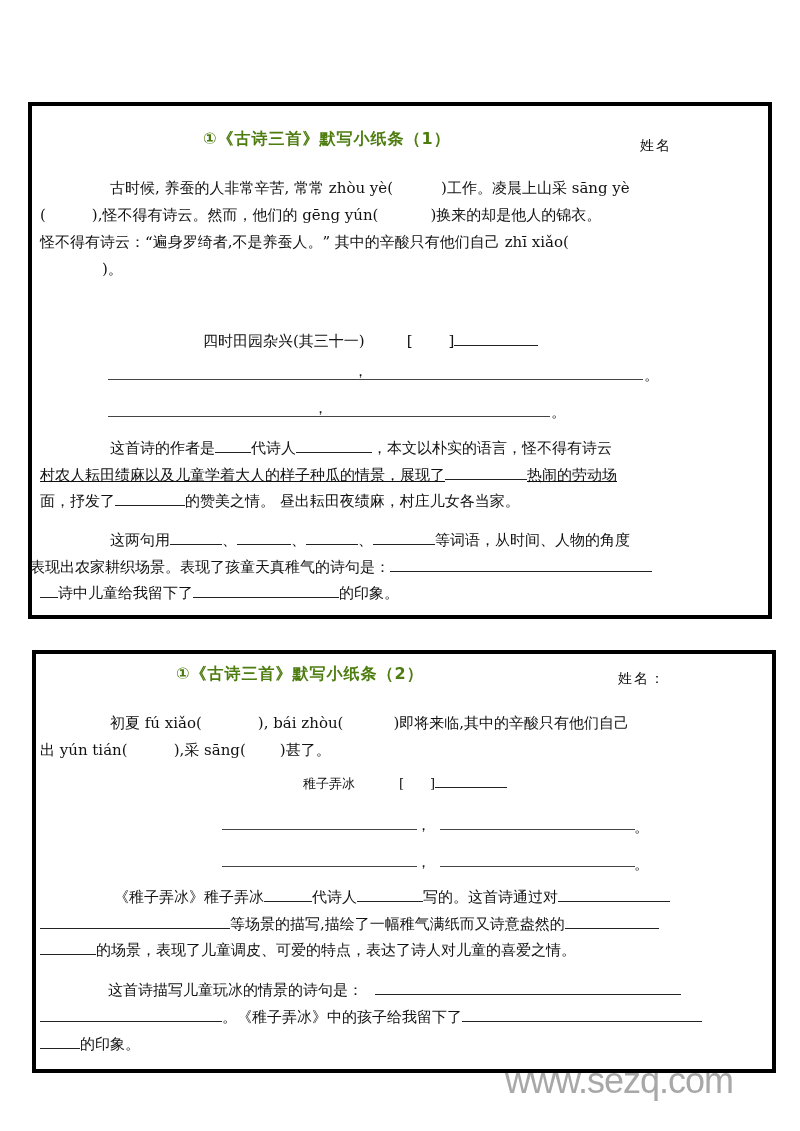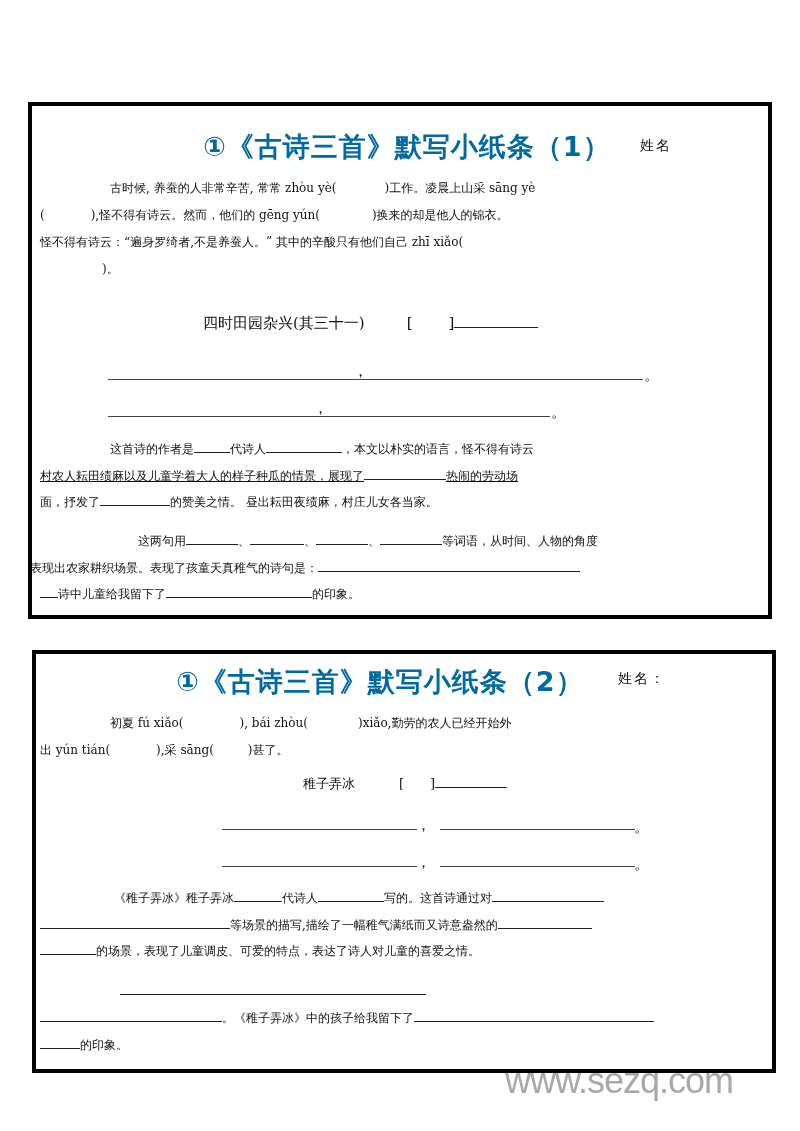--- a/index.html
+++ b/index.html
@@ -2,24 +2,24 @@
 <html><head>
 <meta charset="utf-8">
 <style>
   html, body { margin:0; padding:0; background:#ffffff; }
   body { width:800px; height:1131px; position:relative; overflow:hidden;
          font-family:"DejaVu Serif","Liberation Serif",serif; color:#111; }
   .box { position:absolute; border:4px solid #000; box-sizing:border-box; background:#fff; }
   #box1 { left:28px; top:102px; width:744px; height:517px; }
   #box2 { left:32px; top:650px; width:744px; height:423px; }
   .title { position:absolute; font-family:"DejaVu Sans","Liberation Sans",sans-serif;
-           font-weight:bold; color:#0369a1; font-size:27px; white-space:nowrap; letter-spacing:1px; }
+           font-weight:bold; color:#4d7c0f; font-size:16px; white-space:nowrap; letter-spacing:1px; }
   .name-label { position:absolute; font-family:"DejaVu Sans","Liberation Sans",sans-serif;
                 font-size:14px; color:#111; white-space:nowrap; letter-spacing:2px; }
-  .line { position:absolute; font-size:12px; white-space:nowrap; line-height:20px; }
+  .line { position:absolute; font-size:15px; white-space:nowrap; line-height:20px; }
   .blank { display:inline-block; border-bottom:1px solid #222; height:15px; vertical-align:baseline; }
   .rule { position:absolute; border-bottom:1px solid #444; height:0; }
   .punct { position:absolute; font-size:15px; line-height:15px; }
   .watermark { position:absolute; left:505px; top:1060px; font-family:"Liberation Sans","DejaVu Sans",sans-serif;
                font-size:36px; color:#a8a8a8; letter-spacing:-1px; }
 </style>
 </head>
 <body>
 
 <div id="box1" class="box"></div>
@@ -29,21 +29,21 @@
 
 <div class="line" style="left:110px; top:178px;">
   <span>古时候, 养蚕的人非常辛苦, 常常 zhòu yè(</span><span style="display:inline-block;width:48px;"></span><span>)工作。凌晨上山采 sāng yè</span>
 </div>
 <div class="line" style="left:40px; top:205px;">
   <span>(</span><span style="display:inline-block;width:46px;"></span><span>),怪不得有诗云。然而，他们的 gēng yún(</span><span style="display:inline-block;width:52px;"></span><span>)换来的却是他人的锦衣。</span>
 </div>
 <div class="line" style="left:40px; top:232px;">怪不得有诗云：“遍身罗绮者,不是养蚕人。” 其中的辛酸只有他们自己 zhī xiǎo(</div>
 <div class="line" style="left:102px; top:259px;">)。</div>
 
-<div class="line" style="left:203px; top:312px; font-size:15px;">
+<div class="line" style="left:203px; top:330px; font-size:15px;">
   <span>四时田园杂兴(其三十一)</span><span style="display:inline-block;width:42px;"></span><span>[</span><span style="display:inline-block;width:36px;"></span><span>]</span><span class="blank" style="width:84px;"></span>
 </div>
 
 <div class="rule" style="left:108px; top:379px; width:535px;"></div>
 <div class="punct" style="left:353px; top:364px;">，</div>
 <div class="punct" style="left:644px; top:368px;">。</div>
 
 <div class="rule" style="left:108px; top:416px; width:442px;"></div>
 <div class="punct" style="left:313px; top:401px;">，</div>
 <div class="punct" style="left:551px; top:405px;">。</div>
@@ -51,37 +51,37 @@
 <div class="line" style="left:110px; top:437px;">
   <span>这首诗的作者是</span><span class="blank" style="width:36px;"></span><span>代诗人</span><span class="blank" style="width:76px;"></span><span>，本文以朴实的语言，怪不得有诗云</span>
 </div>
 <div class="line" style="left:40px; top:464px;text-decoration:underline;">
   <span>村农人耘田绩麻以及儿童学着大人的样子种瓜的情景，展现了</span><span class="blank" style="width:82px;"></span><span>热闹的劳动场</span>
 </div>
 <div class="line" style="left:40px; top:490px;">
   <span>面，抒发了</span><span class="blank" style="width:70px;"></span><span>的赞美之情。 昼出耘田夜绩麻，村庄儿女各当家。</span>
 </div>
 
-<div class="line" style="left:110px; top:529px;margin-left:28px;">
+<div class="line" style="left:110px; top:529px;">
   <span>这两句用</span><span class="blank" style="width:52px;"></span><span>、</span><span class="blank" style="width:54px;"></span><span>、</span><span class="blank" style="width:52px;"></span><span>、</span><span class="blank" style="width:62px;"></span><span>等词语，从时间、人物的角度</span>
 </div>
 <div class="line" style="left:30px; top:556px;">
   <span>表现出农家耕织场景。表现了孩童天真稚气的诗句是：</span><span class="blank" style="width:262px;"></span>
 </div>
 <div class="line" style="left:40px; top:582px;">
   <span class="blank" style="width:18px;"></span><span>诗中儿童给我留下了</span><span class="blank" style="width:146px;"></span><span>的印象。</span>
 </div>
 
 <div id="box2" class="box"></div>
 
 <div class="title" style="left:176px; top:664px;">①《古诗三首》默写小纸条（2）</div>
 <div class="name-label" style="left:618px; top:670px;">姓名：</div>
 
 <div class="line" style="left:110px; top:713px;">
-  <span>初夏 fú xiǎo(</span><span style="display:inline-block;width:56px;"></span><span>), bái zhòu(</span><span style="display:inline-block;width:50px;"></span><span>)xiǎo,勤劳的农人已经开始外</span>
+  <span>初夏 fú xiǎo(</span><span style="display:inline-block;width:56px;"></span><span>), bái zhòu(</span><span style="display:inline-block;width:50px;"></span><span>)即将来临,其中的辛酸只有他们自己</span>
 </div>
 <div class="line" style="left:40px; top:740px;">
   <span>出 yún tián(</span><span style="display:inline-block;width:46px;"></span><span>),采 sāng(</span><span style="display:inline-block;width:34px;"></span><span>)甚了。</span>
 </div>
 
 <div class="line" style="left:303px; top:774px; font-size:13px;">
   <span>稚子弄冰</span><span style="display:inline-block;width:44px;"></span><span>[</span><span style="display:inline-block;width:26px;"></span><span>]</span><span class="blank" style="width:72px;height:13px;"></span>
 </div>
 
 <div class="rule" style="left:222px; top:829px; width:195px;"></div>
@@ -98,21 +98,21 @@
   <span>《稚子弄冰》稚子弄冰</span><span class="blank" style="width:48px;"></span><span>代诗人</span><span class="blank" style="width:66px;"></span><span>写的。这首诗通过对</span><span class="blank" style="width:112px;"></span>
 </div>
 <div class="line" style="left:40px; top:913px;">
   <span class="blank" style="width:190px;"></span><span>等场景的描写,描绘了一幅稚气满纸而又诗意盎然的</span><span class="blank" style="width:94px;"></span>
 </div>
 <div class="line" style="left:40px; top:939px;">
   <span class="blank" style="width:56px;"></span><span>的场景，表现了儿童调皮、可爱的特点，表达了诗人对儿童的喜爱之情。</span>
 </div>
 
 <div class="line" style="left:108px; top:979px;">
-  <span style="display:inline-block;width:12px;"></span><span class="blank" style="width:306px;"></span>
+  <span>这首诗描写儿童玩冰的情景的诗句是：</span><span style="display:inline-block;width:12px;"></span><span class="blank" style="width:306px;"></span>
 </div>
 <div class="line" style="left:40px; top:1006px;">
   <span class="blank" style="width:182px;"></span><span>。《稚子弄冰》中的孩子给我留下了</span><span class="blank" style="width:240px;"></span>
 </div>
 <div class="line" style="left:40px; top:1033px;">
   <span class="blank" style="width:40px;"></span><span>的印象。</span>
 </div>
 
 <div class="watermark">www.sezq.com</div>
 

